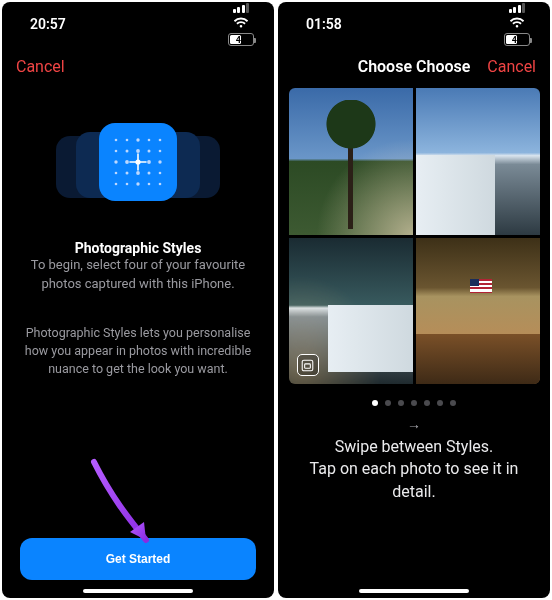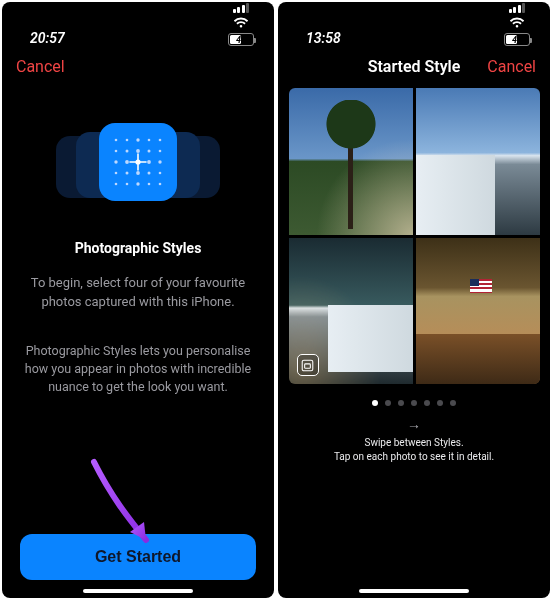--- a/index.html
+++ b/index.html
@@ -20,26 +20,25 @@
     position: relative;
     overflow: hidden;
     color: #fff;
     display: flex;
     flex-direction: column;
   }
   
   .status-bar {
     height: 44px;
     display: flex;
-    align-items: flex-end;
+    align-items: center;
     justify-content: space-between;
     padding: 0 20px 0 28px;
     font-size: 14px;
     font-weight: 600;
-    font-style: italic;
   }
   .status-right { display: flex; align-items: center; gap: 4px; flex-direction: column; }
   .signal { display: flex; align-items: flex-end; gap: 1.5px; height: 11px; }
   .signal span { width: 3px; background: #fff; border-radius: 1px; }
   .signal span:nth-child(1){height:4px}
   .signal span:nth-child(2){height:6px}
   .signal span:nth-child(3){height:8px;background:#fff}
   .signal span:nth-child(4){height:10px;background:#555}
   .wifi svg { display:block; }
   .battery-wrap { display:flex; align-items:center; gap:2px; }
@@ -85,26 +84,26 @@
   .card.main {
     width:78px; height:78px; background:#0a84ff; position:relative;
     display:flex; align-items:center; justify-content:center; z-index:2;
     border-radius:16px;
   }
   .grid-dots {
     width:58px; height:58px; position:relative;
   }
   .grid-dots svg { width:100%; height:100%; }
   .s1-title { font-size:14px; font-weight:700; margin-top:8px; text-align:left;}
-  .s1-sub { font-size:13px; color:#9a9aa0; text-align:center; margin-top:18px; line-height:1.45;}
+  .s1-sub { font-size:13px; color:#9a9aa0; text-align:center; line-height:1.45;}
   .s1-desc { font-size:12.5px; color:#9a9aa0; text-align:center; margin-top:30px; line-height:1.45;}
   .s1-bottom { margin-top:auto; width:100%; padding-bottom:18px; position:relative;}
   .cta {
-    width:100%; background:#0a84ff; color:#0f172a; border:none; border-radius:12px;
-    padding:14px 12px; font-size:16px; font-weight:600; cursor:pointer;
+    width:100%; background:#0a84ff; color:#ffffff; border:none; border-radius:12px;
+    padding:14px 12px; font-size:12px; font-weight:600; cursor:pointer;
   }
   .arrow-annot {
     position:absolute; left:66px; bottom:44px; pointer-events:none;
   }
   .home-ind {
     position:absolute; bottom:5px; left:50%; transform:translateX(-50%);
     width:110px; height:4px; background:#fff; border-radius:3px;
   }
   
   .s2-content { flex:1; display:flex; flex-direction:column; padding: 2px 10px 0 10px;}
@@ -157,21 +156,21 @@
     position:absolute; left:8px; bottom:8px; width:22px; height:22px;
     border:1.5px solid #fff; border-radius:5px; z-index:3;
     display:flex; align-items:center; justify-content:center;
     background:rgba(0,0,0,0.25);
   }
   .style-badge svg { width:13px; height:13px; }
   .dots { display:flex; justify-content:center; gap:7px; margin-top:16px;}
   .dot { width:6px; height:6px; border-radius:50%; background:#4a4a4e;}
   .dot.active{ background:#fff;}
   .swipe-arrow { text-align:center; margin-top:10px; color:#a8a8ae; font-size:14px;}
-  .hint { text-align:center; font-size:10px; color:#eaeaec; margin-top:4px; line-height:1.4;}
+  .hint { text-align:center; font-size:16px; color:#eaeaec; margin-top:4px; line-height:1.4;}
 </style>
 </head>
 <body>
 
 <div class="phone">
   <div class="status-bar">
     <span>20:57</span>
     <div class="status-right">
       <span class="signal">
         <span></span>
@@ -259,21 +258,21 @@
         <path d="M60 82 L44 74 L58 64 Z" fill="url(#g1)"></path>
       </svg>
       <button class="cta">Get Started</button>
     </div>
   </div>
   <div class="home-ind"></div>
 </div>
 
 <div class="phone">
   <div class="status-bar">
-    <span>13:58</span>
+    <span>01:58</span>
     <div class="status-right">
       <span class="signal">
         <span></span>
           <span></span>
           <span></span>
           <span></span>
       </span>
       <span class="wifi">
         <svg width="16" height="12" viewBox="0 0 16 12">
             <path d="M8 10.5a1.3 1.3 0 100-2.6 1.3 1.3 0 000 2.6zM3.3 6.1a6.6 6.6 0 019.4 0l-1.3 1.3a4.8 4.8 0 00-6.8 0L3.3 6.1zM.8 3.6a10.2 10.2 0 0114.4 0L13.9 4.9a8.3 8.3 0 00-11.8 0L.8 3.6z" fill="#fff"></path>
@@ -283,21 +282,21 @@
         <span class="battery-box">
             <span class="battery-fill"></span>
             <span class="battery-num">45</span>
           </span>
       </span>
     </div>
   </div>
 
   <div class="navbar" style="position:relative">
     <span class="nav-spacer"></span>
-    <span class="nav-title">Started Style</span>
+    <span class="nav-title">Choose Choose</span>
     <span class="nav-link">Cancel</span>
   </div>
 
   <div class="s2-content">
     <div class="photo-grid">
       <div class="photo ph1"></div>
       <div class="photo ph2"></div>
       <div class="photo ph3"></div>
       <div class="photo ph4">
           <div class="flag"></div>

